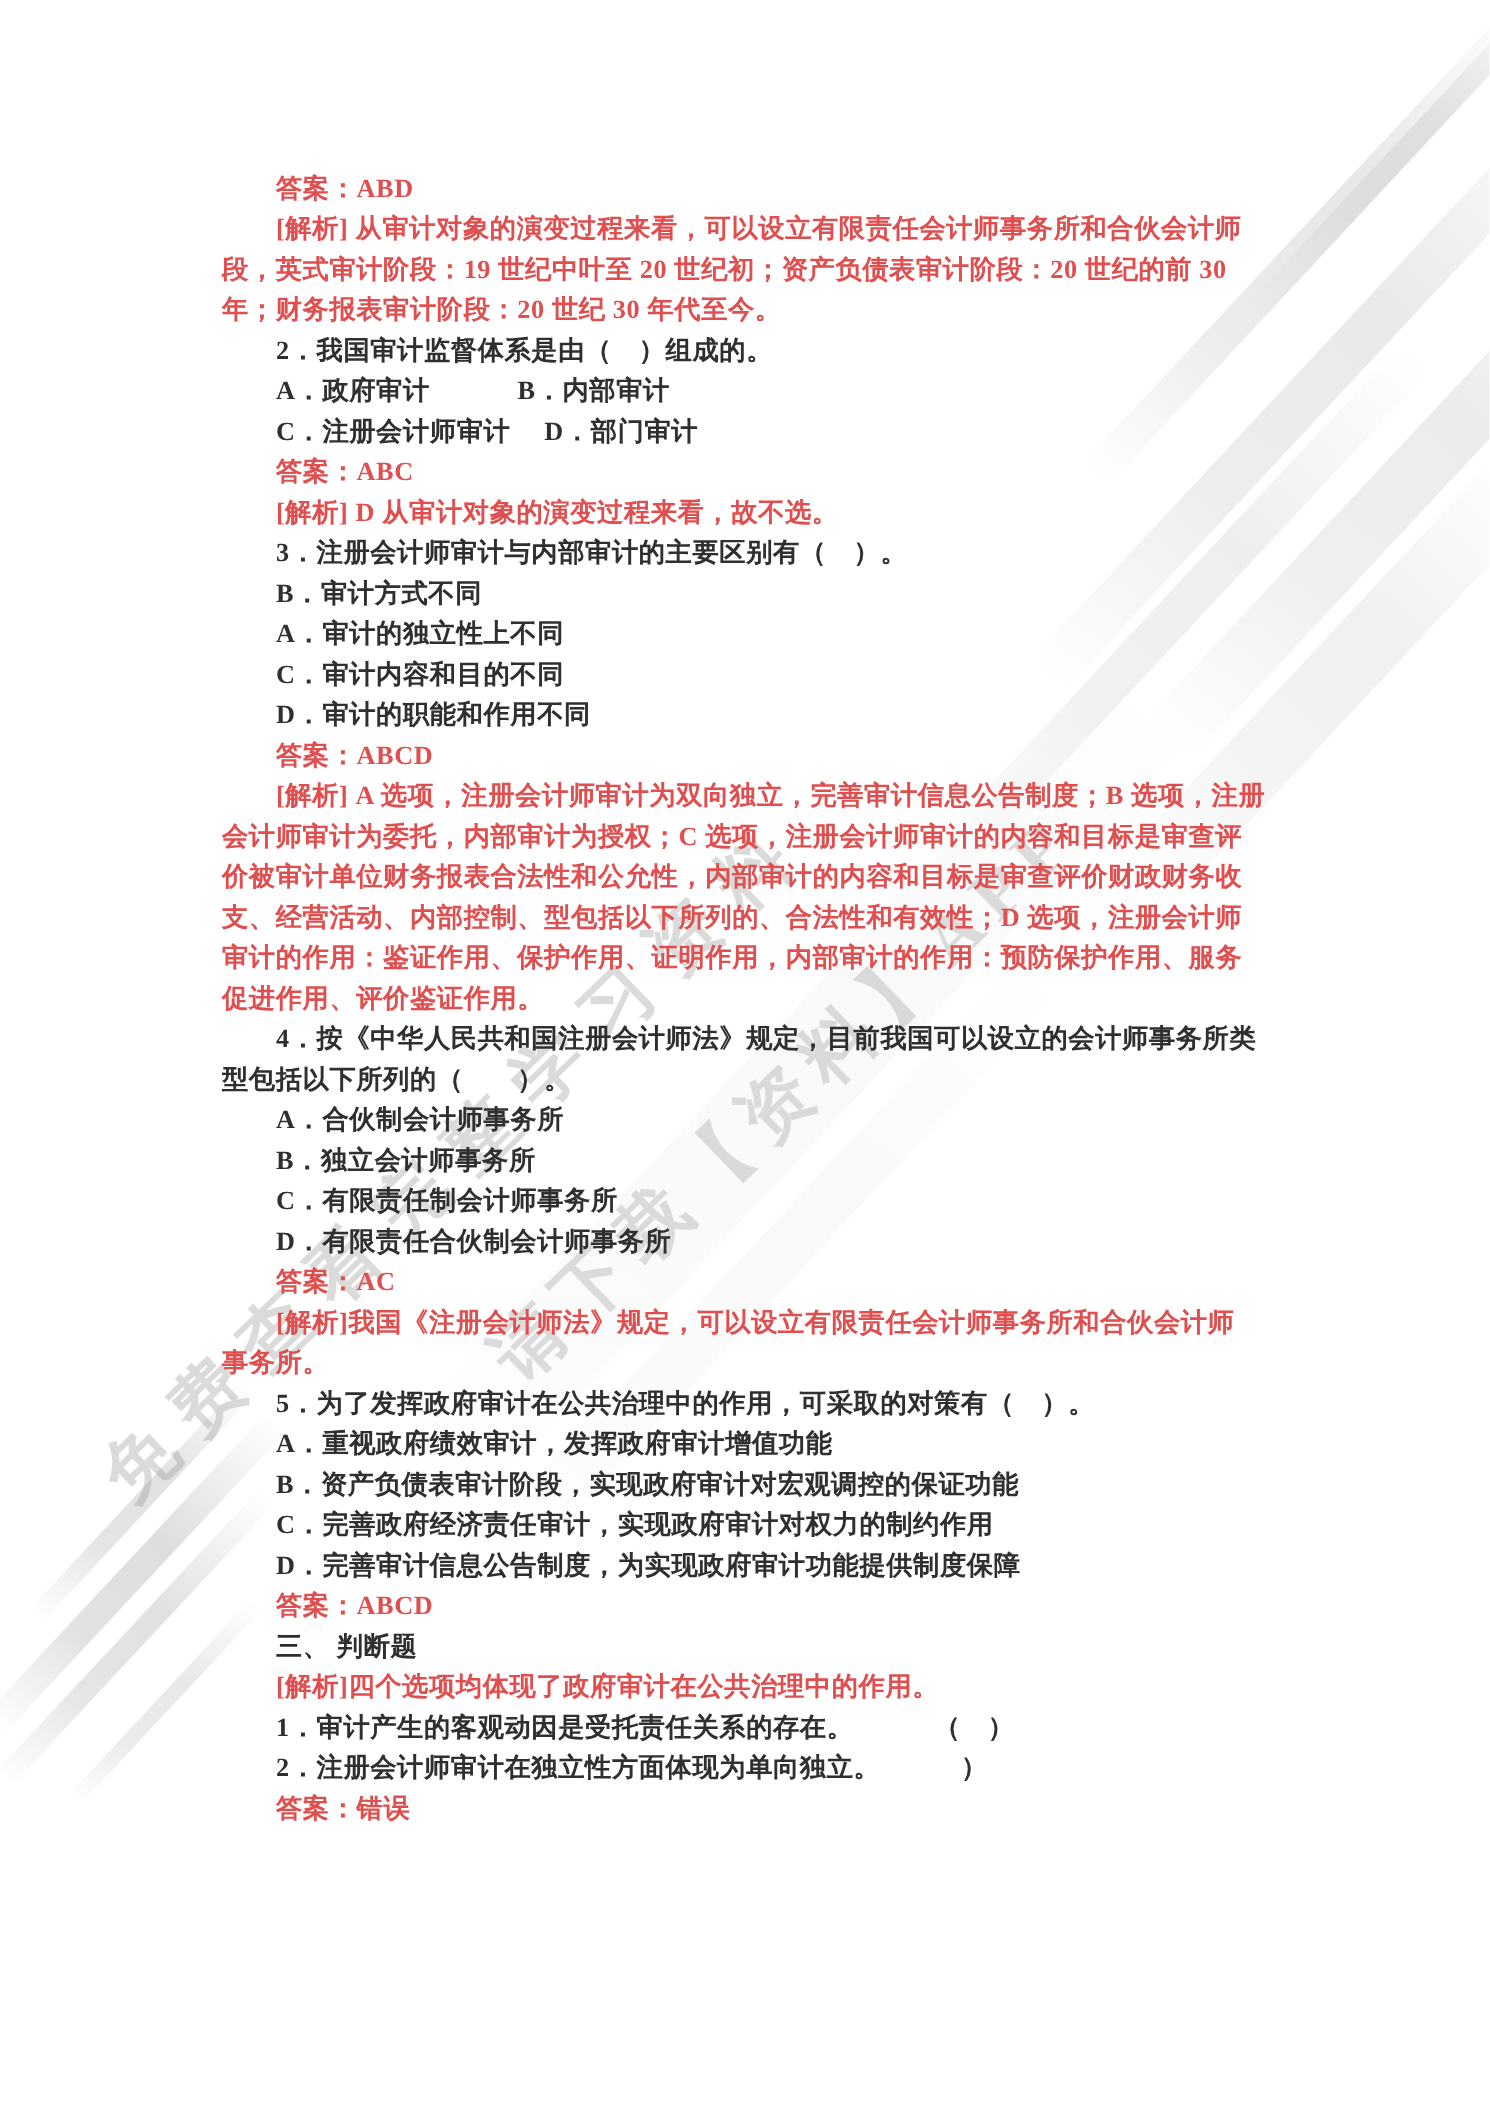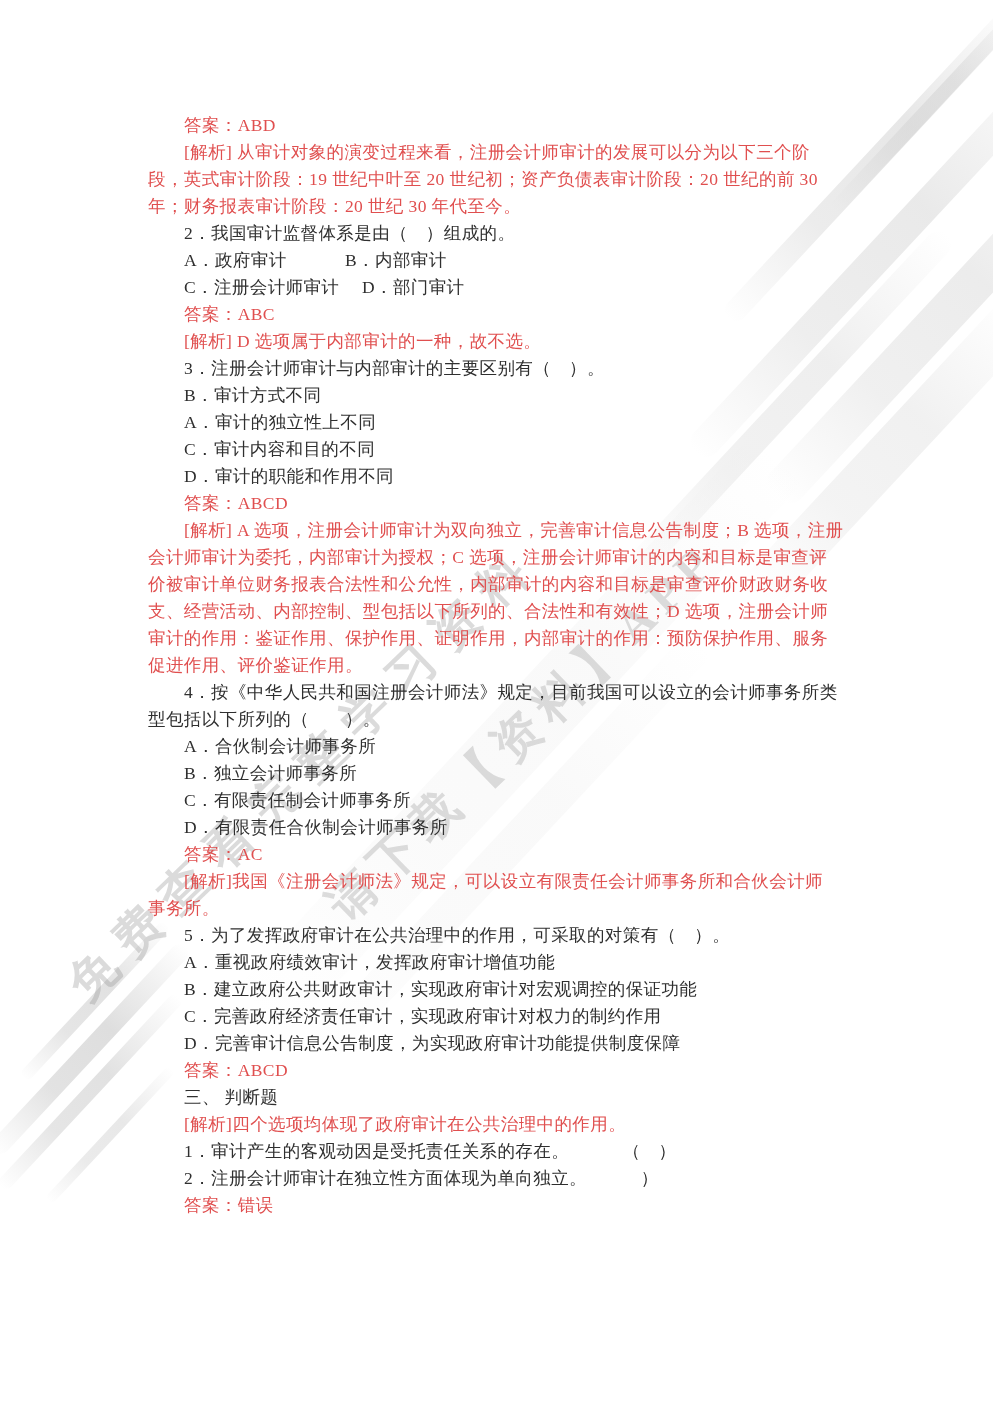--- a/index.html
+++ b/index.html
@@ -38,20 +38,21 @@
     position:absolute;
     left:148px;top:112px;width:716px;
     z-index:1;
   }
   .line{
     height:27px;
     line-height:27px;
     font-size:17.5px;
     letter-spacing:0.4px;
     white-space:pre;
+    font-weight:bold;
   }
   .line.indent{padding-left:36px;}
   .line.red{color:var(--red,#e04f4f);}
   .line.black{color:var(--ink,#2f2f2f);}
 </style>
 </head>
 <body>
 
 <div class="page">
 
@@ -71,28 +72,28 @@
     <div class="streak dark" style="left:-50px;top:1040px;width:280px;height:18px;opacity:.5;"></div>
     <div class="streak dark" style="left:-40px;top:1085px;width:260px;height:14px;opacity:.45;"></div>
     <div class="streak dark" style="left:20px;top:1130px;width:180px;height:10px;opacity:.35;"></div>
 
     <div class="wm-text l1" style="left:76px;top:960px;">免费查看完整学习资料</div>
     <div class="wm-text l2" style="left:336px;top:880px;">请下载【资料】APP</div>
   </div>
 
   <div class="content">
       <div class="line red indent">答案：ABD</div>
-      <div class="line red indent">[解析] 从审计对象的演变过程来看，注册会计师审计的发展可以分为以下三个阶</div>
+      <div class="line red indent">[解析] 从审计对象的演变过程来看，可以设立有限责任会计师事务所和合伙会计师</div>
       <div class="line red">段，英式审计阶段：19 世纪中叶至 20 世纪初；资产负债表审计阶段：20 世纪的前 30</div>
       <div class="line red">年；财务报表审计阶段：20 世纪 30 年代至今。</div>
       <div class="line black indent">2．我国审计监督体系是由（　）组成的。</div>
       <div class="line black indent">A．政府审计　　　 B．内部审计</div>
       <div class="line black indent">C．注册会计师审计　 D．部门审计</div>
       <div class="line red indent">答案：ABC</div>
-      <div class="line red indent">[解析] D 选项属于内部审计的一种，故不选。</div>
+      <div class="line red indent">[解析] D 从审计对象的演变过程来看，故不选。</div>
       <div class="line black indent">3．注册会计师审计与内部审计的主要区别有（　）。</div>
       <div class="line black indent">B．审计方式不同</div>
       <div class="line black indent">A．审计的独立性上不同</div>
       <div class="line black indent">C．审计内容和目的不同</div>
       <div class="line black indent">D．审计的职能和作用不同</div>
       <div class="line red indent">答案：ABCD</div>
       <div class="line red indent">[解析] A 选项，注册会计师审计为双向独立，完善审计信息公告制度；B 选项，注册</div>
       <div class="line red">会计师审计为委托，内部审计为授权；C 选项，注册会计师审计的内容和目标是审查评</div>
       <div class="line red">价被审计单位财务报表合法性和公允性，内部审计的内容和目标是审查评价财政财务收</div>
       <div class="line red">支、经营活动、内部控制、型包括以下所列的、合法性和有效性；D 选项，注册会计师</div>
@@ -102,21 +103,21 @@
       <div class="line black">型包括以下所列的（　　）。</div>
       <div class="line black indent">A．合伙制会计师事务所</div>
       <div class="line black indent">B．独立会计师事务所</div>
       <div class="line black indent">C．有限责任制会计师事务所</div>
       <div class="line black indent">D．有限责任合伙制会计师事务所</div>
       <div class="line red indent">答案：AC</div>
       <div class="line red indent">[解析]我国《注册会计师法》规定，可以设立有限责任会计师事务所和合伙会计师</div>
       <div class="line red">事务所。</div>
       <div class="line black indent">5．为了发挥政府审计在公共治理中的作用，可采取的对策有（　）。</div>
       <div class="line black indent">A．重视政府绩效审计，发挥政府审计增值功能</div>
-      <div class="line black indent">B．建立政府公共财政审计，实现政府审计对宏观调控的保证功能</div>
+      <div class="line black indent">B．资产负债表审计阶段，实现政府审计对宏观调控的保证功能</div>
       <div class="line black indent">C．完善政府经济责任审计，实现政府审计对权力的制约作用</div>
       <div class="line black indent">D．完善审计信息公告制度，为实现政府审计功能提供制度保障</div>
       <div class="line red indent">答案：ABCD</div>
       <div class="line black indent">三、 判断题</div>
       <div class="line red indent">[解析]四个选项均体现了政府审计在公共治理中的作用。</div>
       <div class="line black indent">1．审计产生的客观动因是受托责任关系的存在。　　　（　）</div>
       <div class="line black indent">2．注册会计师审计在独立性方面体现为单向独立。　　　）</div>
       <div class="line red indent">答案：错误</div>
     </div>
 

